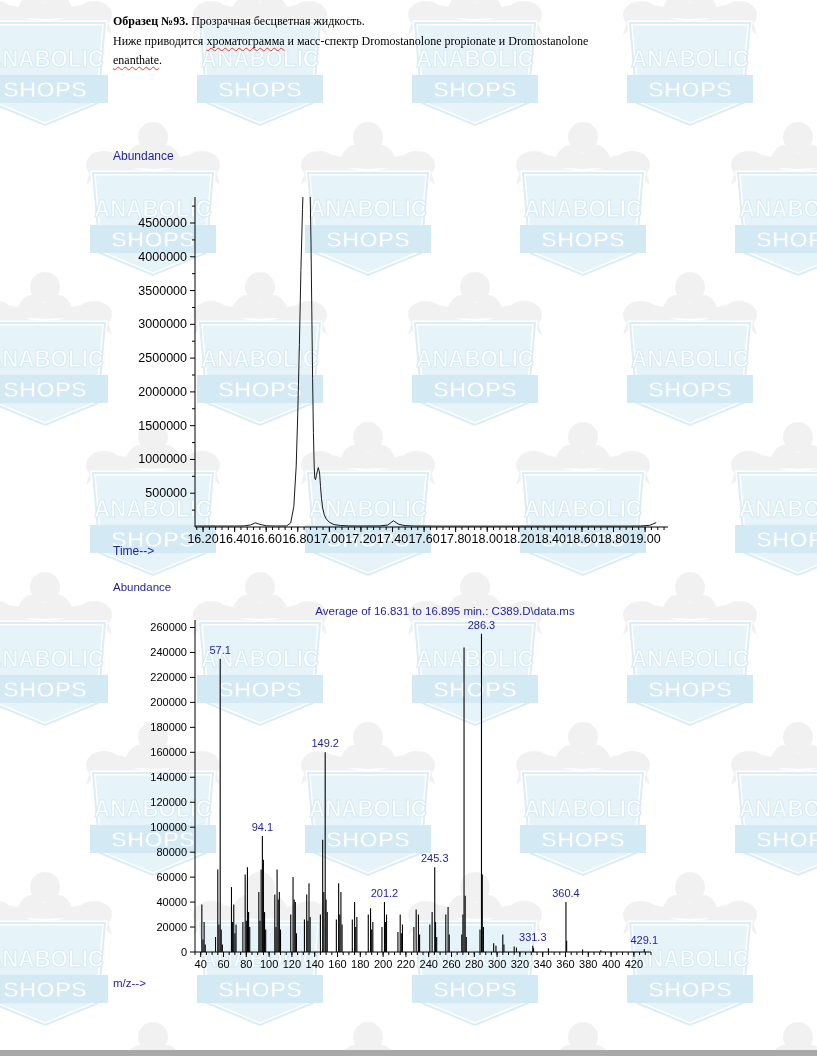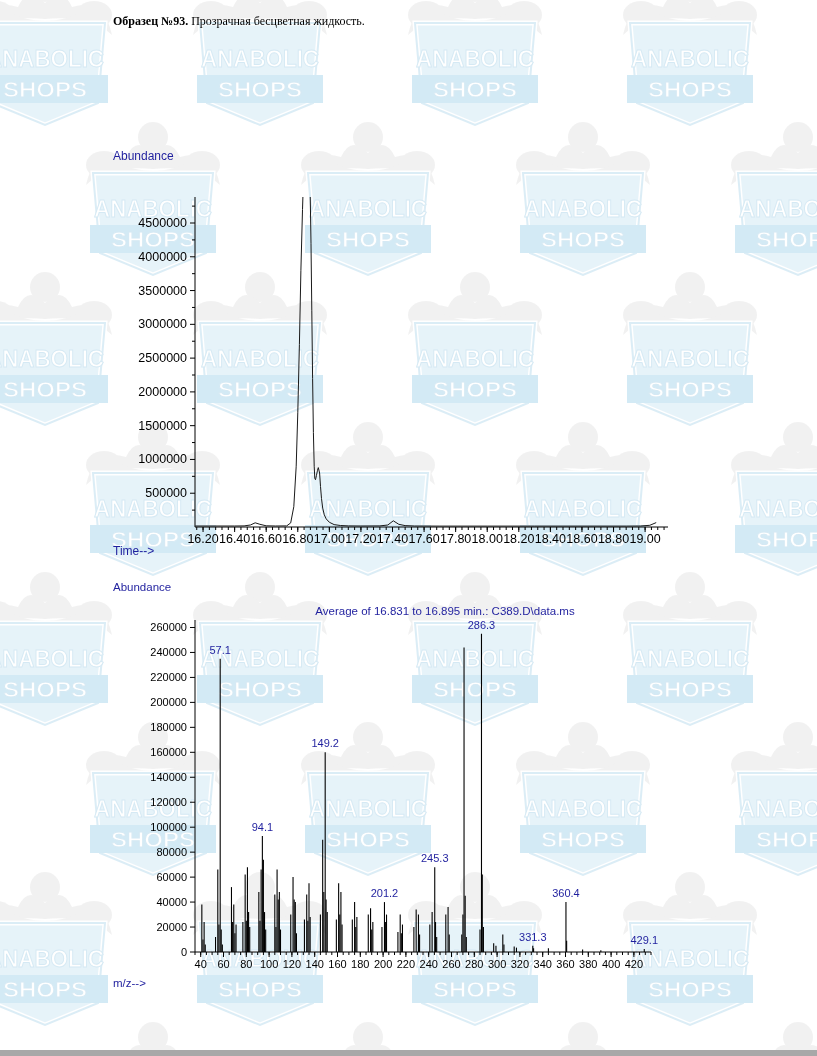--- a/index.html
+++ b/index.html
@@ -599,20 +599,21 @@
             <text x="105" y="112" text-anchor="middle" textLength="118" lengthAdjust="spacingAndGlyphs" font-family="&quot;Liberation Sans&quot;, sans-serif" font-weight="bold" font-size="24" fill="#ffffff" stroke="#add5ea" stroke-width="1">ANABOLIC</text>
             <rect x="42" y="120" width="126" height="28" fill="#a9d6ec"></rect>
             <text x="105" y="142" text-anchor="middle" textLength="84" lengthAdjust="spacingAndGlyphs" font-family="&quot;Liberation Sans&quot;, sans-serif" font-weight="bold" font-size="22" fill="#ffffff" stroke="#add5ea" stroke-width="1">SHOPS</text>
           </g>
         </svg></div>
     </div>
 
   <div class="content">
     <div class="textblock">
       <p><span style="font-weight: bold;">Образец №93.</span><span> Прозрачная бесцветная жидкость.</span></p>
+      <p><span>Ниже приводится </span><span class="sq">хроматограмма</span><span> и масс-спектр Dromostanolone propionate и Dromostanolone</span><br><span class="sq">enanthate</span><span>.</span></p>
     </div>
 
     <svg id="chart1" class="chart" width="620" height="425" viewBox="0 0 620 425">
         <clipPath id="c1clip">
           <rect x="95" y="52" width="473" height="330"></rect>
         </clipPath>
         <text x="13" y="15" font-size="12" text-anchor="start" fill="#1f1f9e" font-family="&quot;Liberation Sans&quot;, sans-serif">Abundance</text>
         <g stroke="#000000" stroke-width="1">
           <line x1="95" y1="52" x2="95" y2="382"></line>
           <line x1="95" y1="382" x2="568" y2="382"></line>

